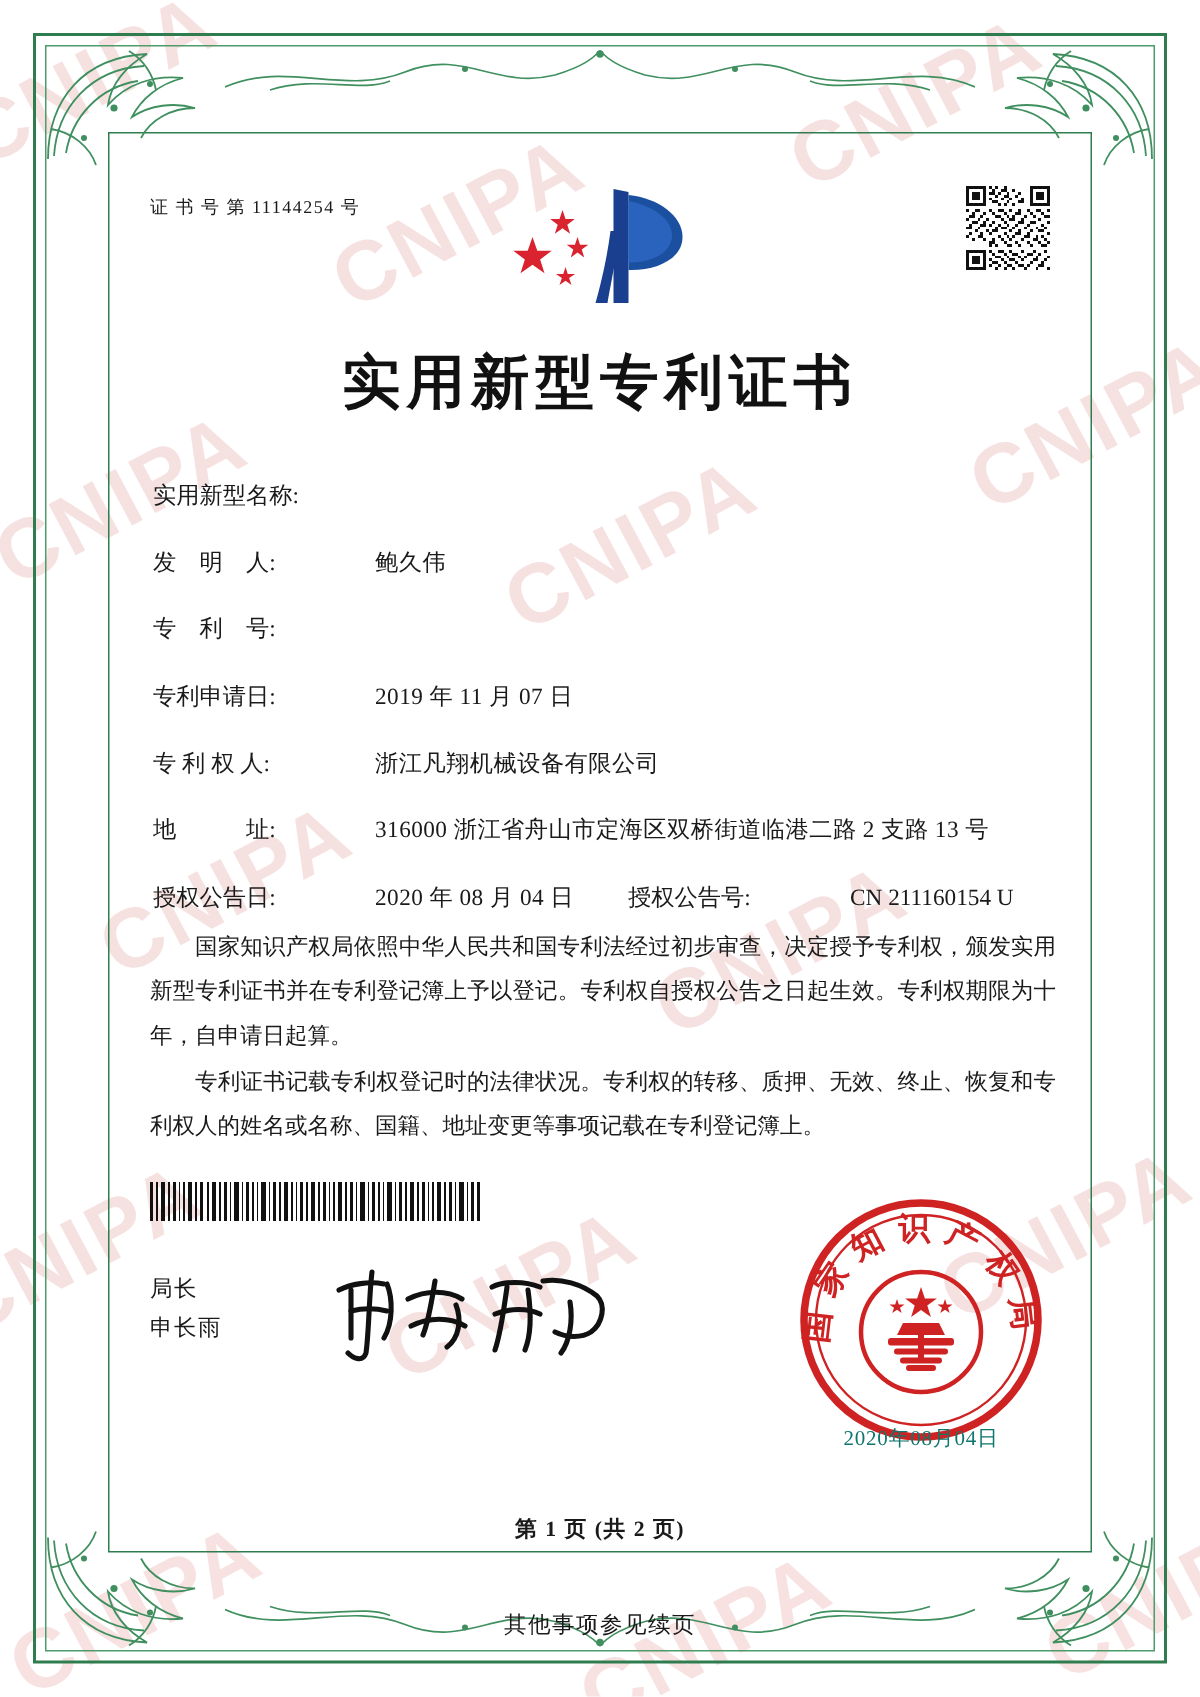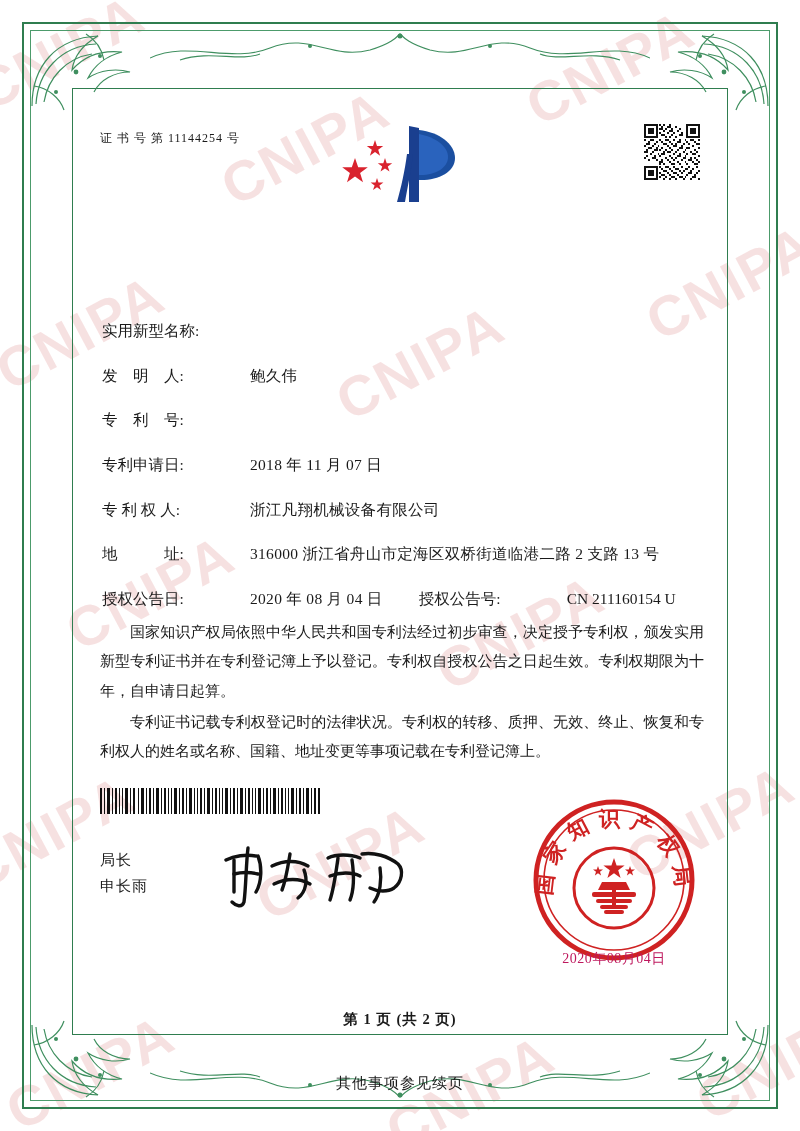--- a/index.html
+++ b/index.html
@@ -213,21 +213,21 @@
     height: 168px;
   }
   .seal svg { width: 100%; height: 100%; display: block; }
 
   .seal-date {
     position: absolute;
     right: 24px;
     top: 862px;
     width: 180px;
     text-align: center;
-    color: #be185d;
+    color: #0f766e;
     font-size: 14px;
     letter-spacing: .5px;
   }
 
   .page-no {
     position: absolute;
     bottom: 6px;
     left: 0; right: 0;
     text-align: center;
     font-size: 14.5px;
@@ -537,35 +537,36 @@
         <polygon points="42,60 43.5,64.6 48.4,64.6 44.4,67.4 46,72 42,69.2 38,72 39.6,67.4 35.6,64.6 40.5,64.6"></polygon>
       </g>
 
       <path d="M74 8 L74 84 L84 84 L84 10 Z" fill="#1a3f8f"></path>
       <path d="M84 12 C104 14 120 26 120 40 C120 54 104 62 86 62 L84 62 Z" fill="#1b4fa0"></path>
       <path d="M62 84 C66 70 70 52 72 36 L78 36 C76 54 72 72 70 84 Z" fill="#1a3f8f"></path>
       <path d="M84 16 C100 19 113 28 113 39 C113 50 100 57 86 57 L84 57 Z" fill="#2a63bd"></path>
     </svg>
   </div>
 
+  <div class="title">实用新型专利证书</div>
 
   <div class="fields">
     <div class="field-row">
       <div class="field-label">实用新型名称:</div>
     </div>
     <div class="field-row">
       <div class="field-label">发　明　人:</div>
       <div class="field-value">鲍久伟</div>
     </div>
     <div class="field-row">
       <div class="field-label">专　利　号:</div>
     </div>
     <div class="field-row">
       <div class="field-label">专利申请日:</div>
-      <div class="field-value">2018 年 11 月 07 日</div>
+      <div class="field-value">2019 年 11 月 07 日</div>
     </div>
     <div class="field-row">
       <div class="field-label">专 利 权 人:</div>
       <div class="field-value">浙江凡翔机械设备有限公司</div>
     </div>
     <div class="field-row">
       <div class="field-label">地　　　址:</div>
       <div class="field-value">316000 浙江省舟山市定海区双桥街道临港二路 2 支路 13 号</div>
     </div>
     <div class="field-row dual">

